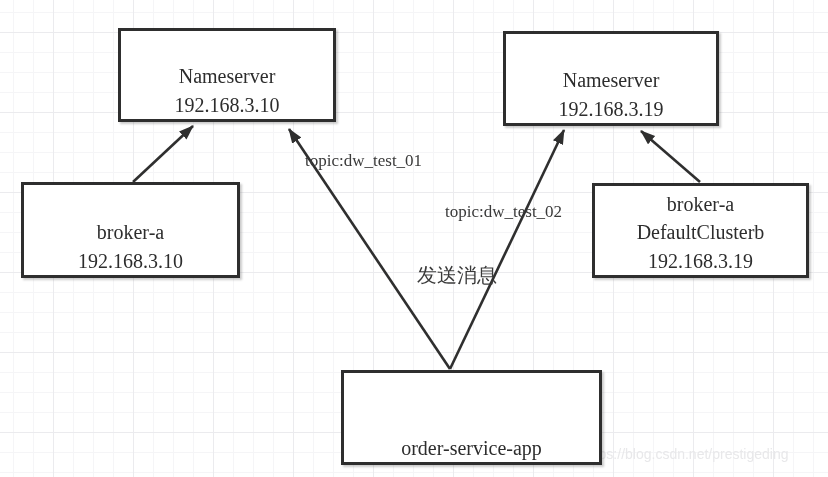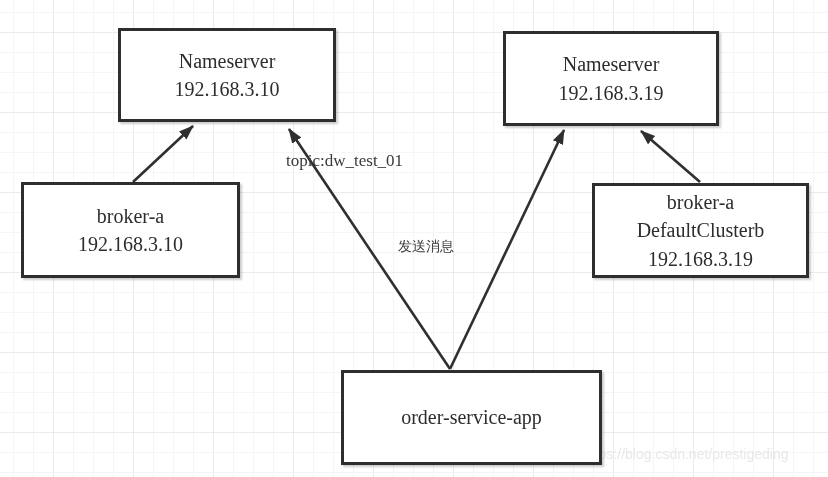--- a/index.html
+++ b/index.html
@@ -34,41 +34,42 @@
   }
   .node {
     position: absolute;
     box-sizing: border-box;
     background: #ffffff;
     border: 3px solid #2e2e2e;
     box-shadow: 2px 2px 2px rgba(110,110,110,0.35);
     display: flex;
     flex-direction: column;
     align-items: center;
-    justify-content: center;
+    justify-content: flex-end;
     text-align: center;
     font-size: 20px;
     line-height: 1.42;
     z-index: 2;
   }
   .node-nameserver-left  { left: 118px; top: 28px;  width: 218px; height: 94px; }
   .node-nameserver-right { left: 503px; top: 31px;  width: 216px; height: 95px; }
   .node-broker-left      { left: 21px;  top: 182px; width: 219px; height: 96px; }
   .node-broker-right     { left: 592px; top: 183px; width: 217px; height: 95px; }
   .node-order-service    { left: 341px; top: 370px; width: 261px; height: 95px; }
   .edge-label {
     position: absolute;
     z-index: 3;
     font-size: 17px;
     color: #3a3a3a;
     white-space: nowrap;
+    margin-left: 19px;
   }
   .label-topic-01 { left: 286px; top: 151px; }
   .label-topic-02 { left: 426px; top: 202px; }
-  .label-send-message { left: 398px; top: 238px; font-size: 14px; }
+  .label-send-message { left: 398px; top: 262px; font-size: 20px; }
   .watermark {
     position: absolute;
     left: 583px;
     top: 446px;
     z-index: 0;
     font-family: "Liberation Sans", "DejaVu Sans", sans-serif;
     font-size: 14px;
     color: #e8e8ea;
     white-space: nowrap;
   }
@@ -110,18 +111,19 @@
     <div>DefaultClusterb</div>
     <div>192.168.3.19</div>
   </div>
 
   <div class="node node-order-service">
     <div>order-service-app</div>
   </div>
 
   <div class="edge-label label-topic-01">topic:dw_test_01</div>
 
+  <div class="edge-label label-topic-02">topic:dw_test_02</div>
 
   <div class="edge-label label-send-message">发送消息</div>
 
   <div class="watermark">https://blog.csdn.net/prestigeding</div>
 
 </div>
 
 </body></html>

